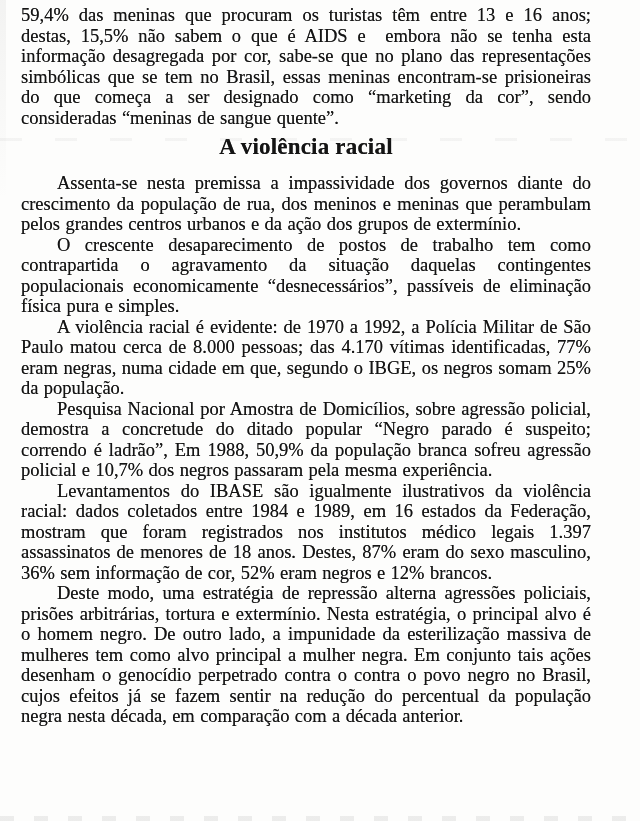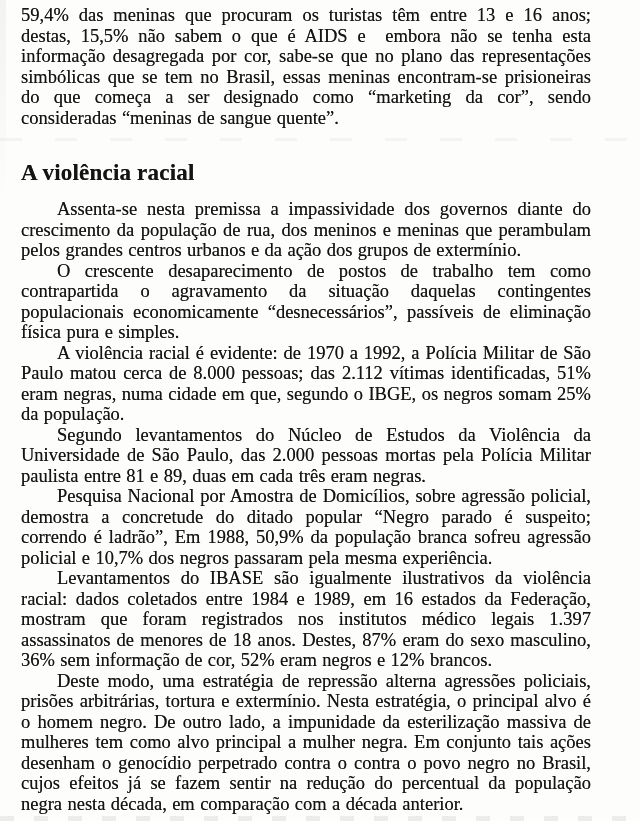--- a/index.html
+++ b/index.html
@@ -31,22 +31,22 @@
     text-indent: 36px;
     word-spacing: 0.04em;
   }
   .page p.continuation {
     text-indent: 0;
   }
   .section-heading {
     font-size: 23px;
     line-height: 25px;
     font-weight: bold;
-    margin: 32px 0 14px 0;
-    text-align: left;
+    margin: 6px 0 14px 0;
+    text-align: center;
     text-indent: 0;
     letter-spacing: 0.2px;
   }
   
   .scan-edge-bottom {
     position: absolute;
     left: 0; right: 0; bottom: 0;
     height: 5px;
     background: repeating-linear-gradient(
       90deg,
@@ -80,23 +80,22 @@
 <div class="page">
 
   <p class="continuation">59,4% das meninas que procuram os turistas têm entre 13 e 16 anos; destas, 15,5% não sabem o que é AIDS e &nbsp;embora não se tenha esta informação desagregada por cor, sabe-se que no plano das representações simbólicas que se tem no Brasil, essas meninas encontram-se prisioneiras do que começa a ser designado como “marketing da cor”, sendo consideradas “meninas de sangue quente”.</p>
 
   <h2 class="section-heading">A violência racial</h2>
 
   <p>Assenta-se nesta premissa a impassividade dos governos diante do crescimento da população de rua, dos meninos e meninas que perambulam pelos grandes centros urbanos e da ação dos grupos de extermínio.</p>
 
   <p>O crescente desaparecimento de postos de trabalho tem como contrapartida o agravamento da situação daquelas contingentes populacionais economicamente “desnecessários”, passíveis de eliminação física pura e simples.</p>
 
-  <p>A violência racial é evidente: de 1970 a 1992, a Polícia Militar de São Paulo matou cerca de 8.000 pessoas; das 2.112 vítimas identificadas, 51% eram negras, numa cidade em que, segundo o IBGE, os negros somam 25% da população.</p>
+  <p>A violência racial é evidente: de 1970 a 1992, a Polícia Militar de São Paulo matou cerca de 8.000 pessoas; das 4.170 vítimas identificadas, 77% eram negras, numa cidade em que, segundo o IBGE, os negros somam 25% da população.</p>
 
-  <p>Segundo levantamentos do Núcleo de Estudos da Violência da Universidade de São Paulo, das 2.000 pessoas mortas pela Polícia Militar paulista entre 81 e 89, duas em cada três eram negras.</p>
 
   <p>Pesquisa Nacional por Amostra de Domicílios, sobre agressão policial, demostra a concretude do ditado popular “Negro parado é suspeito; correndo é ladrão”, Em 1988, 50,9% da população branca sofreu agressão policial e 10,7% dos negros passaram pela mesma experiência.</p>
 
   <p>Levantamentos do IBASE são igualmente ilustrativos da violência racial: dados coletados entre 1984 e 1989, em 16 estados da Federação, mostram que foram registrados nos institutos médico legais 1.397 assassinatos de menores de 18 anos. Destes, 87% eram do sexo masculino, 36% sem informação de cor, 52% eram negros e 12% brancos.</p>
 
   <p>Deste modo, uma estratégia de repressão alterna agressões policiais, prisões arbitrárias, tortura e extermínio. Nesta estratégia, o principal alvo é o homem negro. De outro lado, a impunidade da esterilização massiva de mulheres tem como alvo principal a mulher negra. Em conjunto tais ações desenham o genocídio perpetrado contra o contra o povo negro no Brasil, cujos efeitos já se fazem sentir na redução do percentual da população negra nesta década, em comparação com a década anterior.</p>
 
   <div class="scan-smudge-top"></div>
   <div class="scan-smudge-left"></div>
   <div class="scan-edge-bottom"></div>

